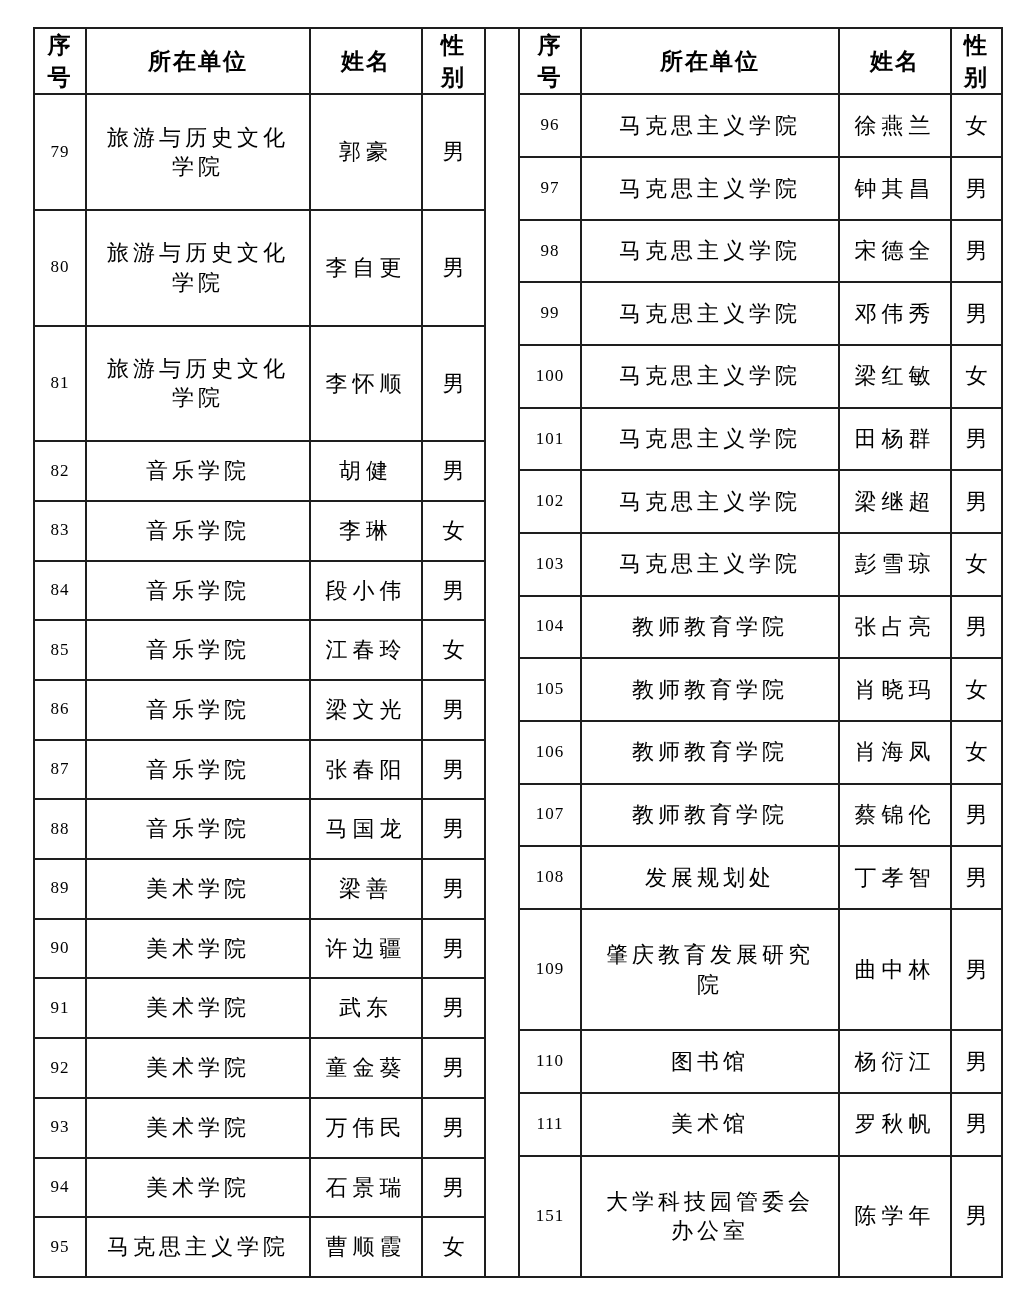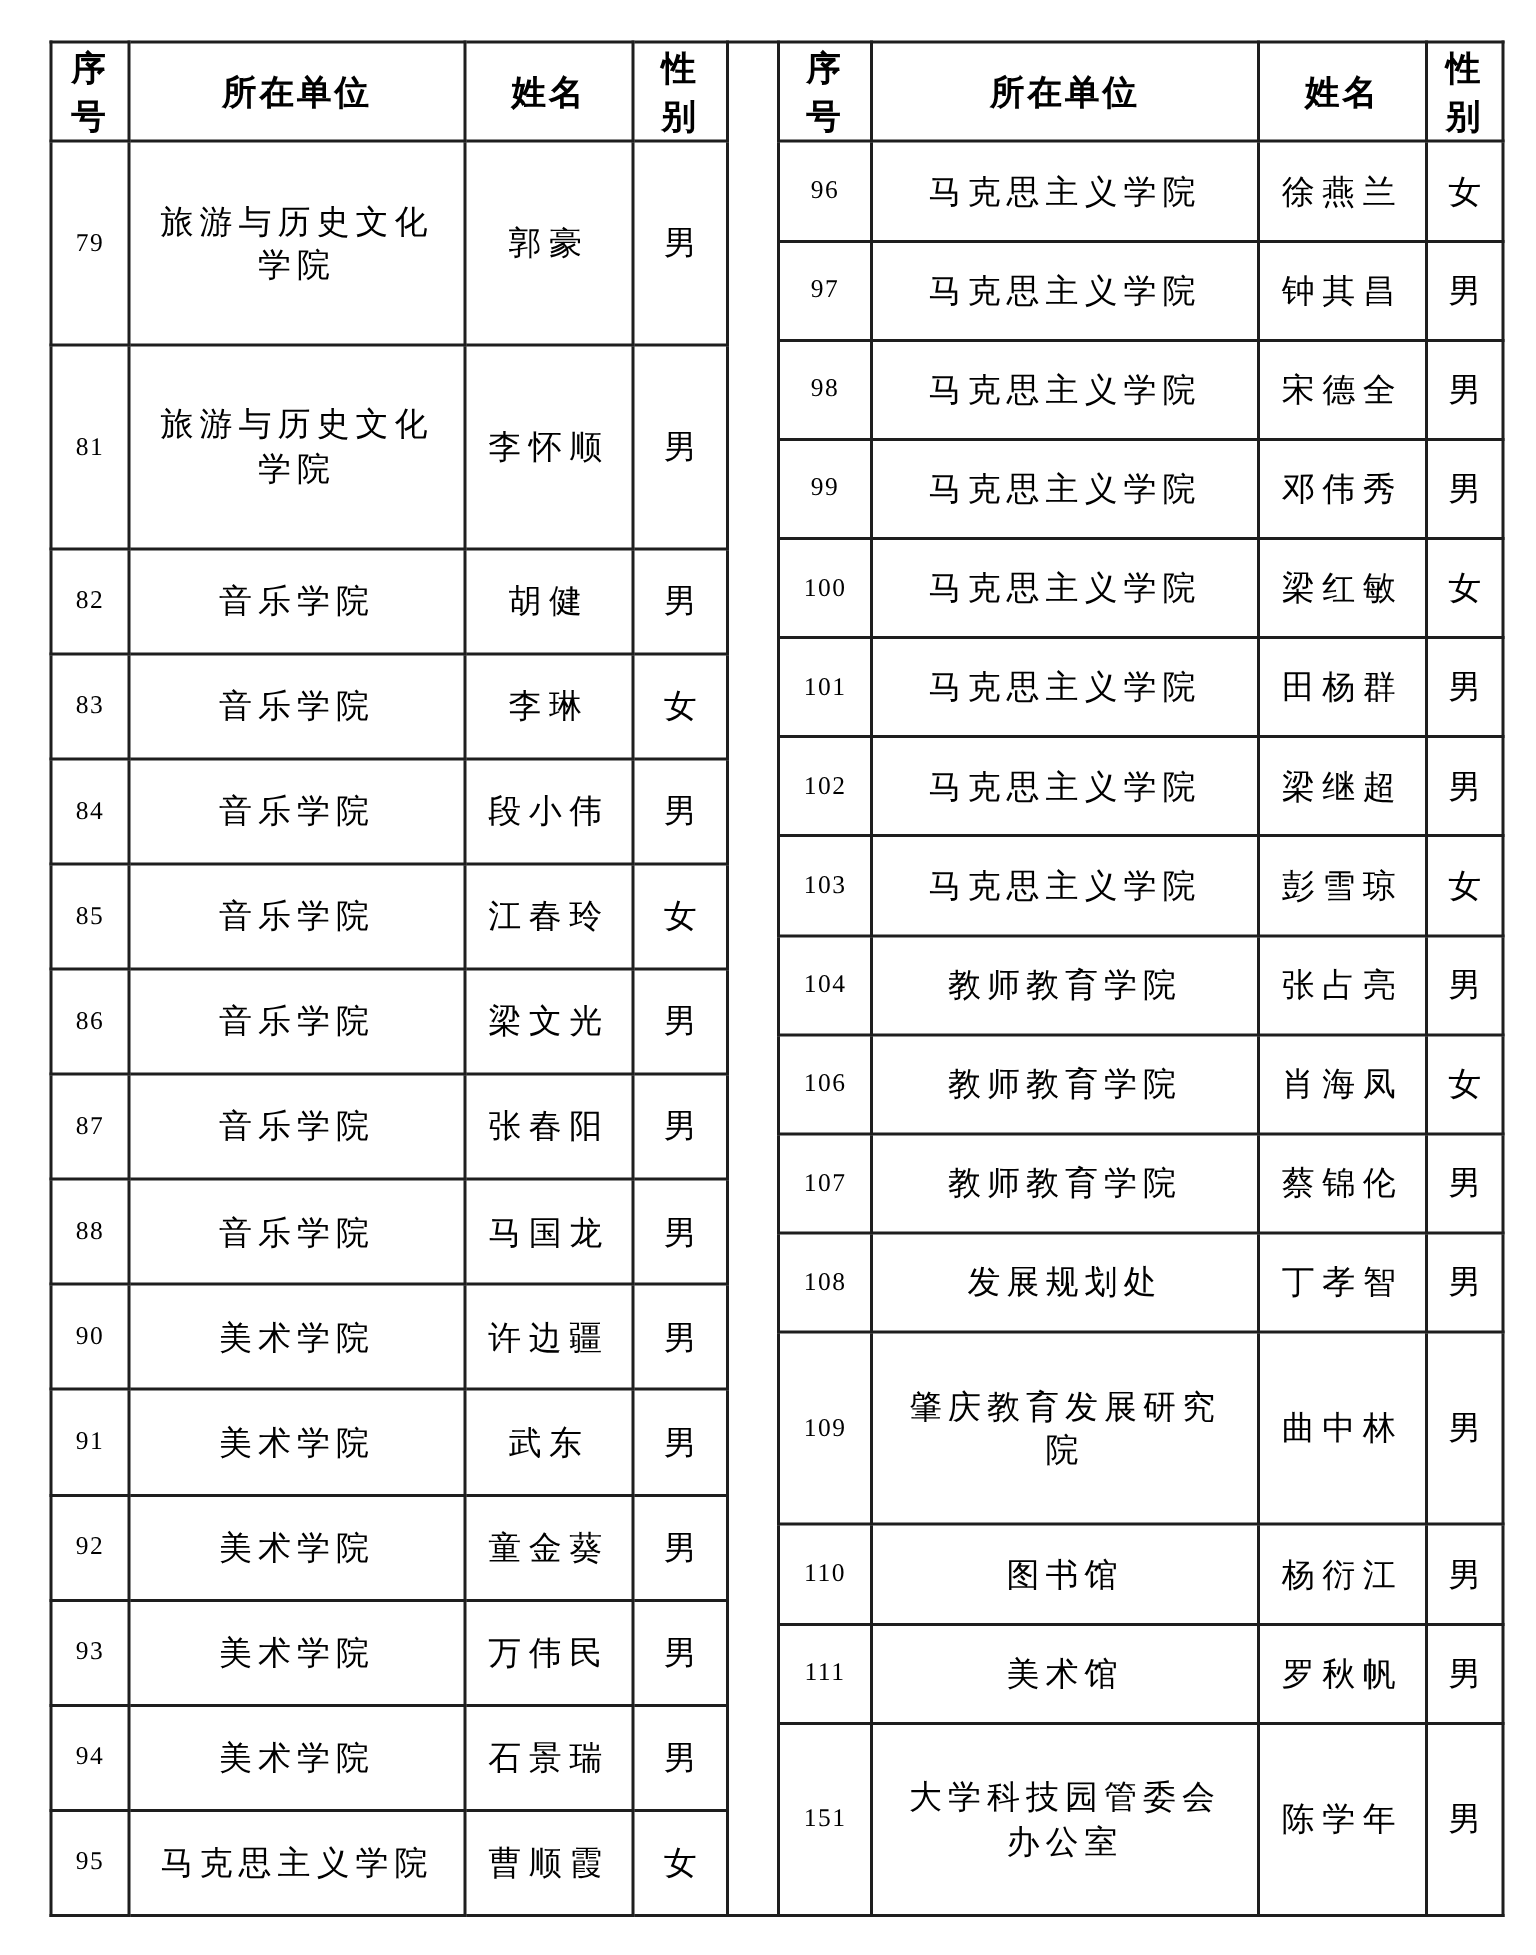--- a/index.html
+++ b/index.html
@@ -75,20 +75,27 @@
       </thead>
       <tbody id="left-body">
           <tr>
             <td class="c-idx">79</td>
             <td class="c-unit">旅游与历史文化
 学院</td>
             <td class="c-name">郭豪</td>
             <td class="c-gender">男</td>
           </tr>
           <tr>
+            <td class="c-idx">80</td>
+            <td class="c-unit">旅游与历史文化
+学院</td>
+            <td class="c-name">李自更</td>
+            <td class="c-gender">男</td>
+          </tr>
+          <tr>
             <td class="c-idx">81</td>
             <td class="c-unit">旅游与历史文化
 学院</td>
             <td class="c-name">李怀顺</td>
             <td class="c-gender">男</td>
           </tr>
           <tr>
             <td class="c-idx">82</td>
             <td class="c-unit">音乐学院</td>
             <td class="c-name">胡健</td>
@@ -121,20 +128,26 @@
           <tr>
             <td class="c-idx">87</td>
             <td class="c-unit">音乐学院</td>
             <td class="c-name">张春阳</td>
             <td class="c-gender">男</td>
           </tr>
           <tr>
             <td class="c-idx">88</td>
             <td class="c-unit">音乐学院</td>
             <td class="c-name">马国龙</td>
+            <td class="c-gender">男</td>
+          </tr>
+          <tr>
+            <td class="c-idx">89</td>
+            <td class="c-unit">美术学院</td>
+            <td class="c-name">梁善</td>
             <td class="c-gender">男</td>
           </tr>
           <tr>
             <td class="c-idx">90</td>
             <td class="c-unit">美术学院</td>
             <td class="c-name">许边疆</td>
             <td class="c-gender">男</td>
           </tr>
           <tr>
             <td class="c-idx">91</td>
@@ -237,20 +250,26 @@
             <td class="c-name">彭雪琼</td>
             <td class="c-gender">女</td>
           </tr>
           <tr>
             <td class="c-idx">104</td>
             <td class="c-unit">教师教育学院</td>
             <td class="c-name">张占亮</td>
             <td class="c-gender">男</td>
           </tr>
           <tr>
+            <td class="c-idx">105</td>
+            <td class="c-unit">教师教育学院</td>
+            <td class="c-name">肖晓玛</td>
+            <td class="c-gender">女</td>
+          </tr>
+          <tr>
             <td class="c-idx">106</td>
             <td class="c-unit">教师教育学院</td>
             <td class="c-name">肖海凤</td>
             <td class="c-gender">女</td>
           </tr>
           <tr>
             <td class="c-idx">107</td>
             <td class="c-unit">教师教育学院</td>
             <td class="c-name">蔡锦伦</td>
             <td class="c-gender">男</td>

